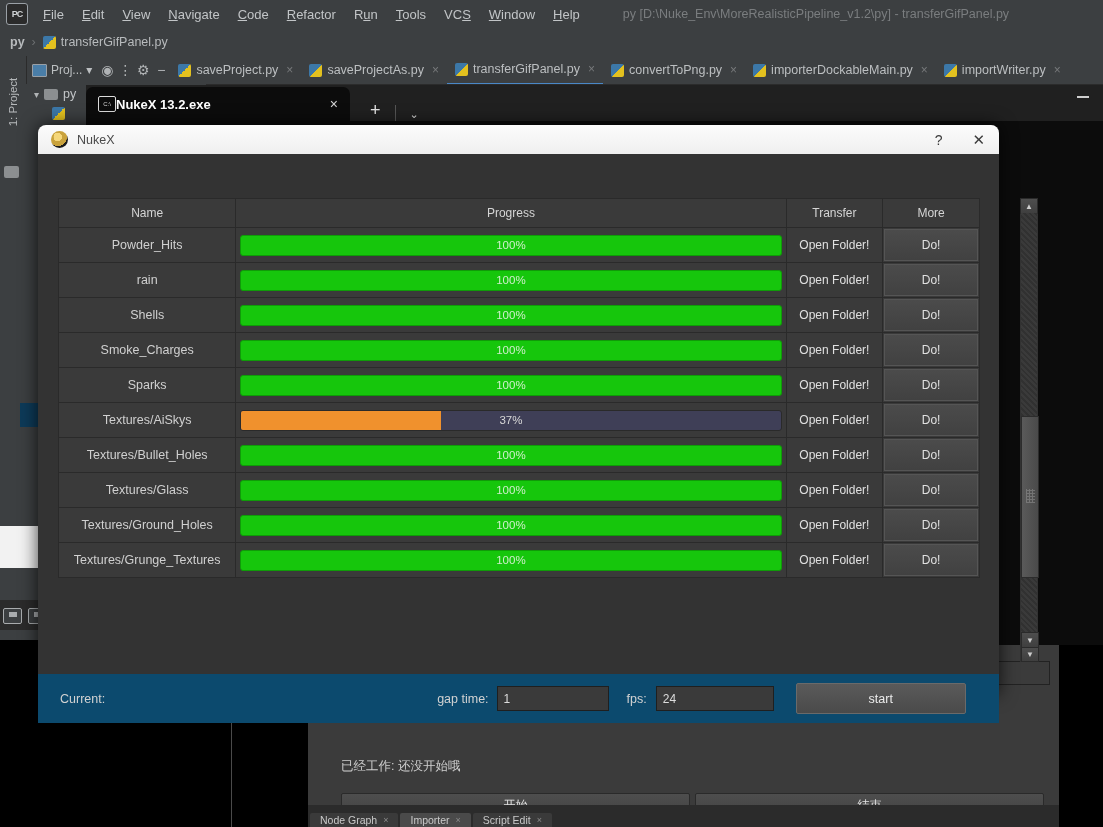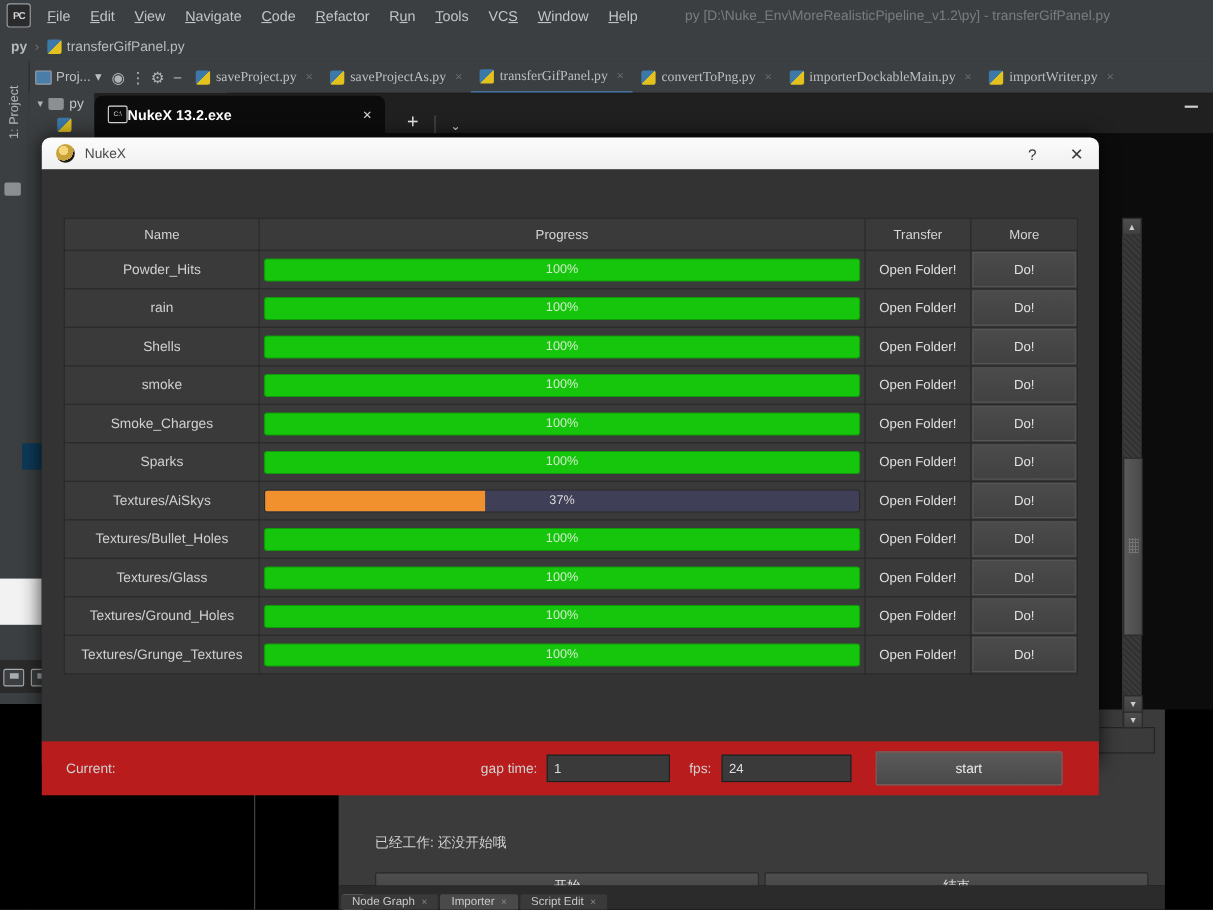--- a/index.html
+++ b/index.html
@@ -24,21 +24,21 @@
   .crumb-sep{color:#6e7173;margin:0 2px;}
   .pyicon{width:13px;height:13px;border-radius:2px;
       background:linear-gradient(135deg,#3c78a8 0 50%,#e3c11f 50% 100%);display:inline-block;}
 
   .pc-toolbar{position:absolute;left:0;top:56px;width:1103px;height:28px;background:#3c3f41;
       display:flex;align-items:center;}
   .tb-btn{display:flex;align-items:center;gap:4px;color:#bcbfc1;font-size:12px;padding:0 6px;height:22px;}
   .sq-icon{width:13px;height:11px;border:1px solid #9aa0a6;background:#4a7ea8;border-radius:1px;}
   .tb-ico{color:#b0b3b5;font-size:14px;width:18px;text-align:center;}
   .tab-file{display:flex;align-items:center;gap:5px;color:#bcbfc1;font-size:12.5px;
-      padding:0 8px;height:28px;white-space:nowrap;font-family:Liberation Serif, serif;}
+      padding:0 8px;height:28px;white-space:nowrap;}
   .tab-file.active{border-bottom:2px solid #4a88c7;}
   .tab-x{color:#77797b;font-size:12px;margin-left:3px;}
 
   .pc-sidebar{position:absolute;left:0;top:56px;width:26px;height:771px;background:#3c3f41;
       border-right:1px solid #2b2b2b;}
   .side-label{position:absolute;left:-22px;top:40px;width:70px;transform:rotate(-90deg);
       color:#b6b9bb;font-size:11.5px;text-align:center;}
   .side-fold{position:absolute;left:4px;top:110px;width:15px;height:12px;background:#8c8f91;border-radius:2px;}
 
   .pc-projpane{position:absolute;left:26px;top:84px;width:180px;height:743px;background:#3c3f41;}
@@ -138,21 +138,21 @@
   .scr-btn{width:16px;height:14px;background:linear-gradient(#4e4e4e,#3f3f3f);border:1px solid #2a2a2a;
       display:flex;align-items:center;justify-content:center;color:#cdcdcd;font-size:8px;}
   .scr-track{position:absolute;left:1px;top:15px;width:16px;bottom:29px;
       background:repeating-linear-gradient(45deg,#3a3a3a 0 2px,#313131 2px 4px);}
   .scr-thumb{position:absolute;left:1px;top:218px;width:16px;height:160px;
       background:linear-gradient(90deg,#5a5a5a,#4a4a4a);border:1px solid #2c2c2c;}
   .scr-grip{position:absolute;left:4px;top:72px;width:9px;height:14px;
       background:repeating-linear-gradient(0deg,#8d8d8d 0 1px,transparent 1px 3px),
                  repeating-linear-gradient(90deg,#8d8d8d 0 1px,transparent 1px 3px);opacity:.6;}
 
-  .nx-footer{position:absolute;left:0;top:520px;width:961px;height:49px;background:#b91c1c;
+  .nx-footer{position:absolute;left:0;top:520px;width:961px;height:49px;background:#0c4a6e;
       display:flex;align-items:center;}
   .f-label{color:#d2d2d2;font-size:12.5px;}
   .f-input{height:23px;background:#3a3a3a;border:1px solid #1f1f1f;color:#dcdcdc;
       font-size:12px;padding:0 6px;display:flex;align-items:center;}
   .f-start{width:168px;height:29px;background:linear-gradient(#5a5a5a,#4a4a4a);border:1px solid #6a6a6a;
       border-radius:2px;color:#ececec;font-size:12.5px;display:flex;align-items:center;justify-content:center;}
 </style>
 </head>
 <body>
 
@@ -370,34 +370,20 @@
                 </div>
               </td>
               <td>
                 <span class="cellbtn">Open Folder!</span>
               </td>
               <td>
                 <span class="cellbtn raised">Do!</span>
               </td>
             </tr>
             <tr>
-              <td>smoke</td>
-              <td class="prog-cell">
-                <div class="bar done">
-                  <span class="pct">100%</span>
-                </div>
-              </td>
-              <td>
-                <span class="cellbtn">Open Folder!</span>
-              </td>
-              <td>
-                <span class="cellbtn raised">Do!</span>
-              </td>
-            </tr>
-            <tr>
               <td>Smoke_Charges</td>
               <td class="prog-cell">
                 <div class="bar done">
                   <span class="pct">100%</span>
                 </div>
               </td>
               <td>
                 <span class="cellbtn">Open Folder!</span>
               </td>
               <td>

